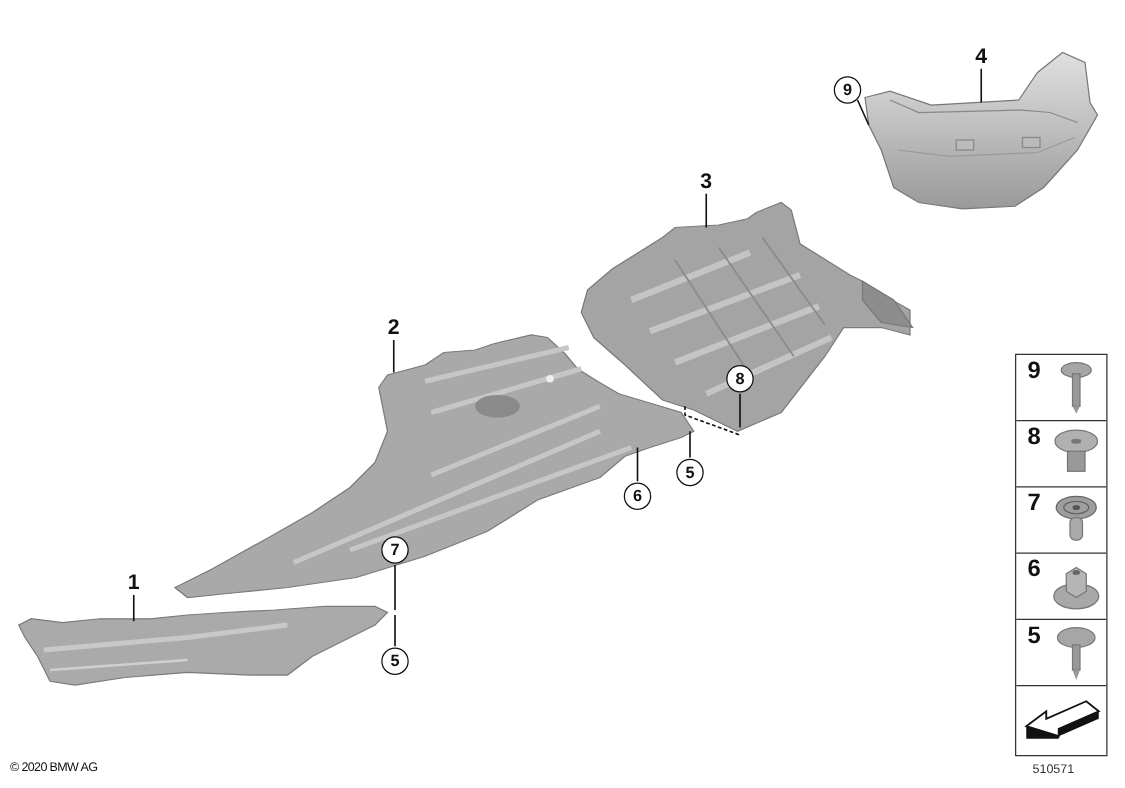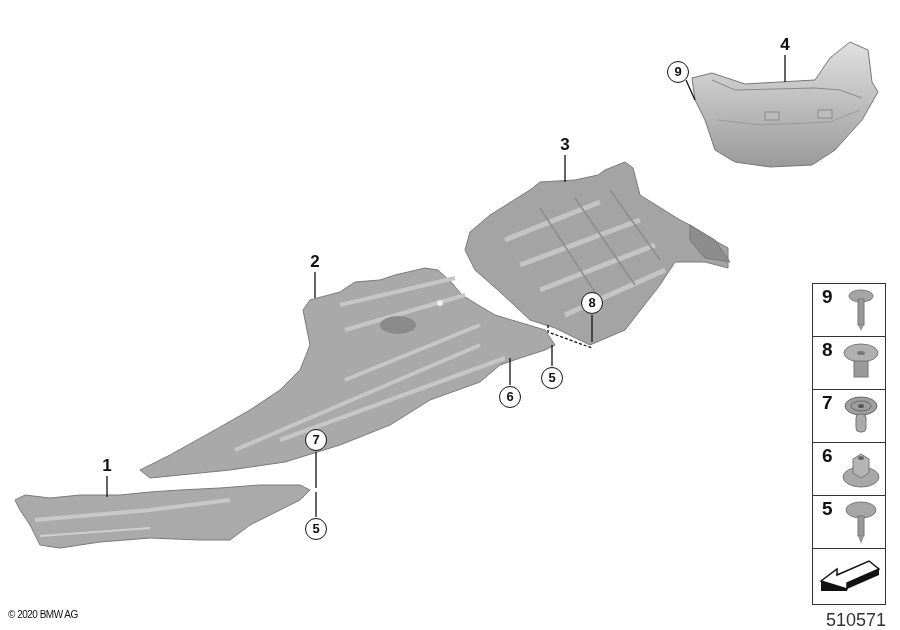--- a/index.html
+++ b/index.html
@@ -6,21 +6,21 @@
   body{width:900px;height:630px;position:relative;overflow:hidden;font-family:"Liberation Sans",sans-serif;}
   #diagram{position:absolute;left:0;top:0;width:900px;height:630px;}
   .callout{position:absolute;font-weight:bold;font-size:17px;color:#111;font-family:"Liberation Sans",sans-serif;transform:translate(-50%,-50%);}
   .circ{position:absolute;width:20px;height:20px;border:1.6px solid #111;border-radius:50%;background:#fff;font-weight:bold;font-size:13px;line-height:20px;text-align:center;color:#111;transform:translate(-50%,-50%);}
   #legend{position:absolute;left:812px;top:283px;width:74px;height:322px;border:1.4px solid #333;box-sizing:border-box;background:#fff;}
   .leg-cell{position:relative;height:53px;border-bottom:1.4px solid #333;box-sizing:border-box;}
   .leg-cell:last-child{border-bottom:none;height:55px;}
   .leg-num{position:absolute;left:9px;top:2px;font-weight:bold;font-size:19px;color:#111;}
   .leg-icon{position:absolute;left:28px;top:2px;}
   #copyright{position:absolute;left:8px;top:609px;font-size:10px;color:#111;letter-spacing:-0.5px;}
-  #imgnum{position:absolute;left:826px;top:610px;font-size:18px;color:#333;text-align:right;}
+  #imgnum{position:absolute;left:826px;top:610px;font-size:10px;color:#333;text-align:right;}
 </style>
 </head>
 <body>
 
 <div id="diagram">
   <svg width="900" height="630" viewBox="0 0 900 630">
     <defs>
       <linearGradient id="g1" x1="0" y1="0" x2="1" y2="1">
         <stop offset="0" stop-color="#c8c8c8"></stop>
         <stop offset="0.5" stop-color="#a6a6a6"></stop>

